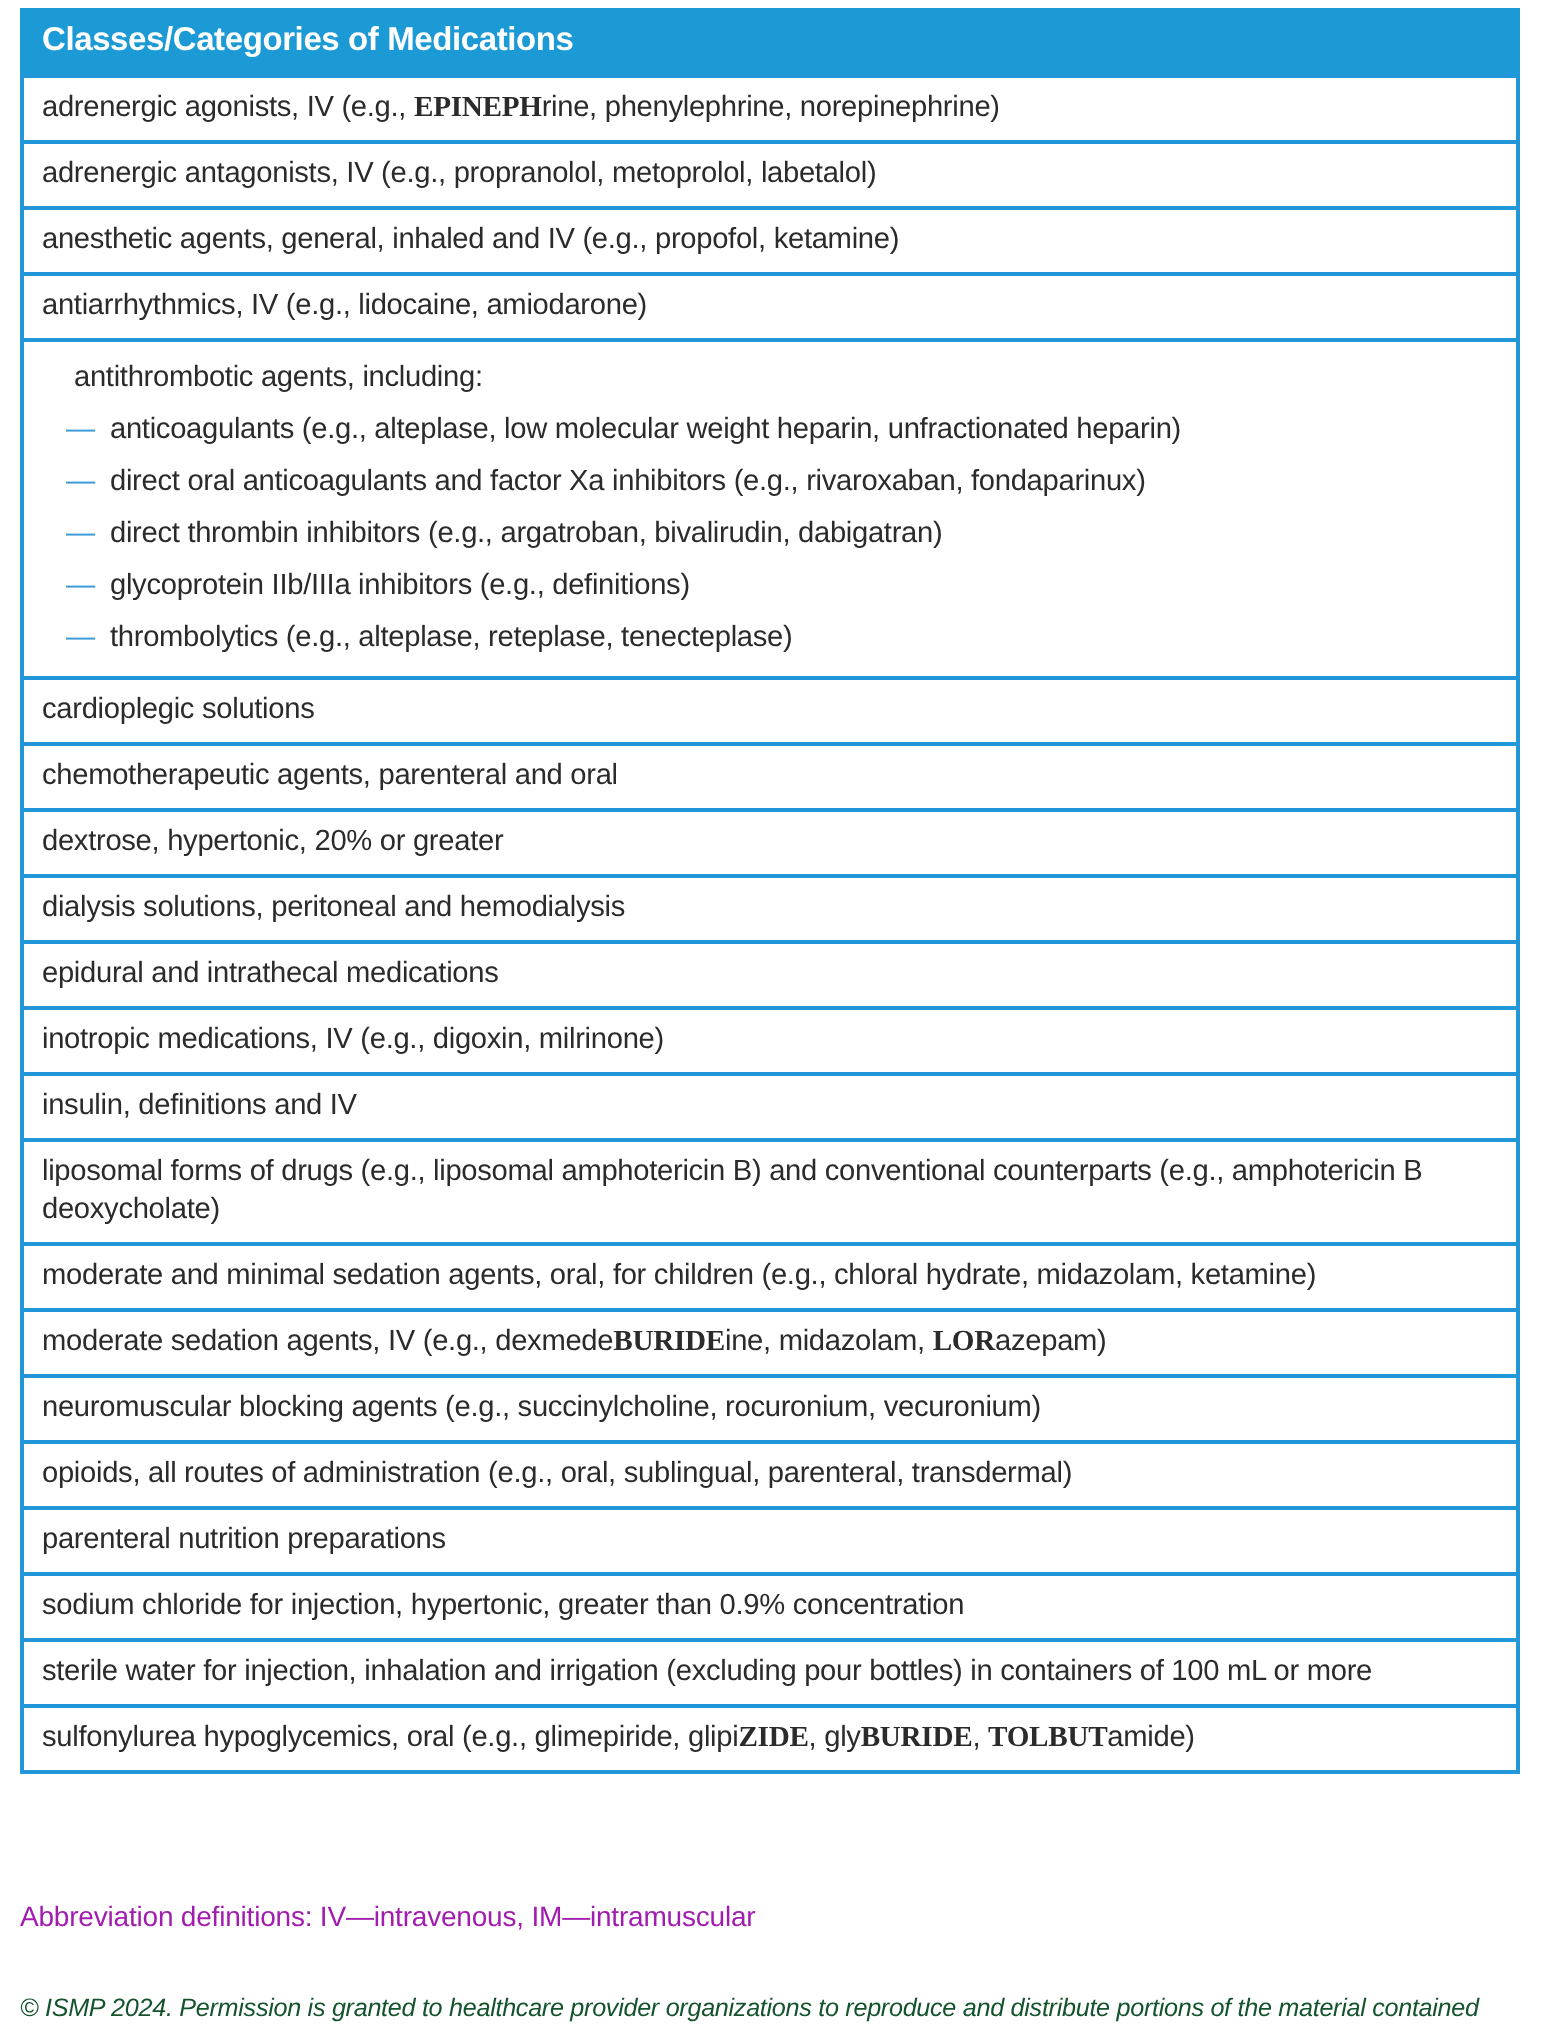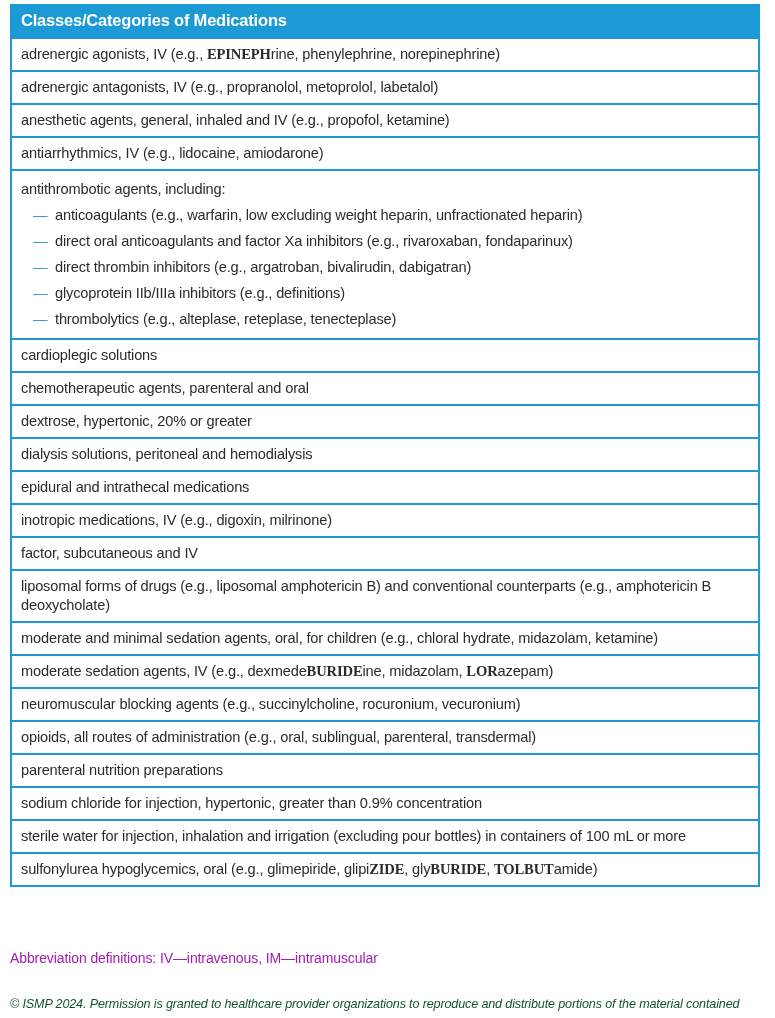--- a/index.html
+++ b/index.html
@@ -85,20 +85,21 @@
     flex: 0 0 auto;
     width: 22px;
     font-weight: normal;
   }
   .subtext {
     flex: 1 1 auto;
   }
   .row-group-intro {
     line-height: 24px;
     margin-bottom: 1px;
+    margin-left: 16px;
   }
   .abbrev {
     position: absolute;
     left: 10px;
     top: 950px;
     font-size: 14px;
     letter-spacing: -0.1px;
     color: #a21caf;
   }
   .copyright {
@@ -135,21 +136,21 @@
           <span class="row-text"><span>anesthetic agents, general, inhaled and IV (e.g., propofol, ketamine)</span></span>
         </div>
         <div class="row">
           <span class="row-text"><span>antiarrhythmics, IV (e.g., lidocaine, amiodarone)</span></span>
         </div>
         <div class="row">
           <span class="row-text row-group-intro"><span>antithrombotic agents, including:</span></span>
           <ul class="sublist">
             <li>
               <span class="dash">—</span>
-              <span class="subtext">anticoagulants (e.g., warfarin, low excluding weight heparin, unfractionated heparin)</span>
+              <span class="subtext">anticoagulants (e.g., alteplase, low molecular weight heparin, unfractionated heparin)</span>
             </li>
             <li>
               <span class="dash">—</span>
               <span class="subtext">direct oral anticoagulants and factor Xa inhibitors (e.g., rivaroxaban, fondaparinux)</span>
             </li>
             <li>
               <span class="dash">—</span>
               <span class="subtext">direct thrombin inhibitors (e.g., argatroban, bivalirudin, dabigatran)</span>
             </li>
             <li>
@@ -174,21 +175,21 @@
         <div class="row">
           <span class="row-text"><span>dialysis solutions, peritoneal and hemodialysis</span></span>
         </div>
         <div class="row">
           <span class="row-text"><span>epidural and intrathecal medications</span></span>
         </div>
         <div class="row">
           <span class="row-text"><span>inotropic medications, IV (e.g., digoxin, milrinone)</span></span>
         </div>
         <div class="row">
-          <span class="row-text"><span>factor, subcutaneous and IV</span></span>
+          <span class="row-text"><span>insulin, definitions and IV</span></span>
         </div>
         <div class="row">
           <span class="row-text"><span>liposomal forms of drugs (e.g., liposomal amphotericin B) and conventional counterparts (e.g., amphotericin B deoxycholate)</span></span>
         </div>
         <div class="row">
           <span class="row-text"><span>moderate and minimal sedation agents, oral, for children (e.g., chloral hydrate, midazolam, ketamine)</span></span>
         </div>
         <div class="row">
           <span class="row-text"><span>moderate sedation agents, IV (e.g., dexmede</span><b>BURIDE</b><span>ine, midazolam, </span><b>LOR</b><span>azepam)</span></span>
         </div>

